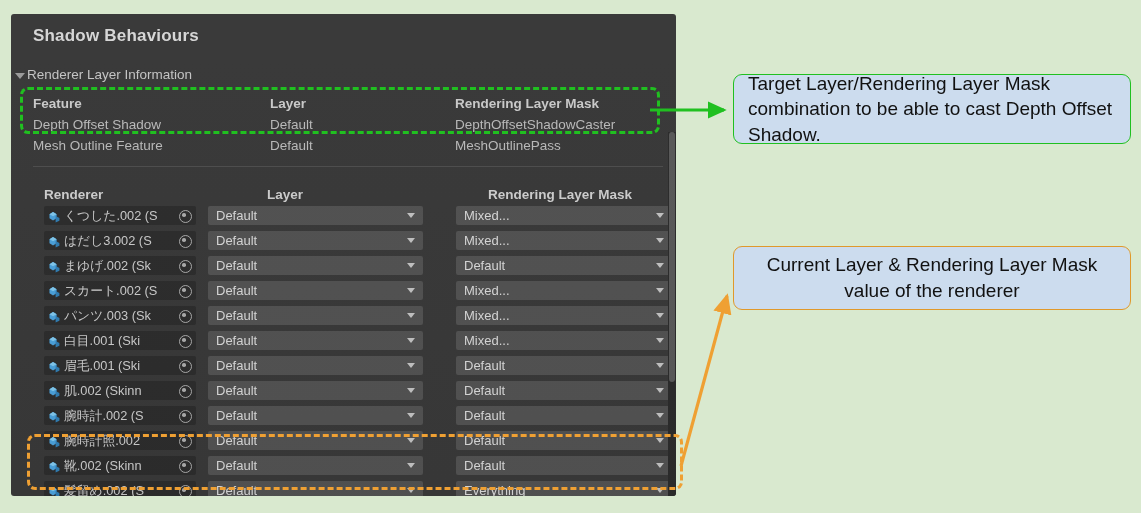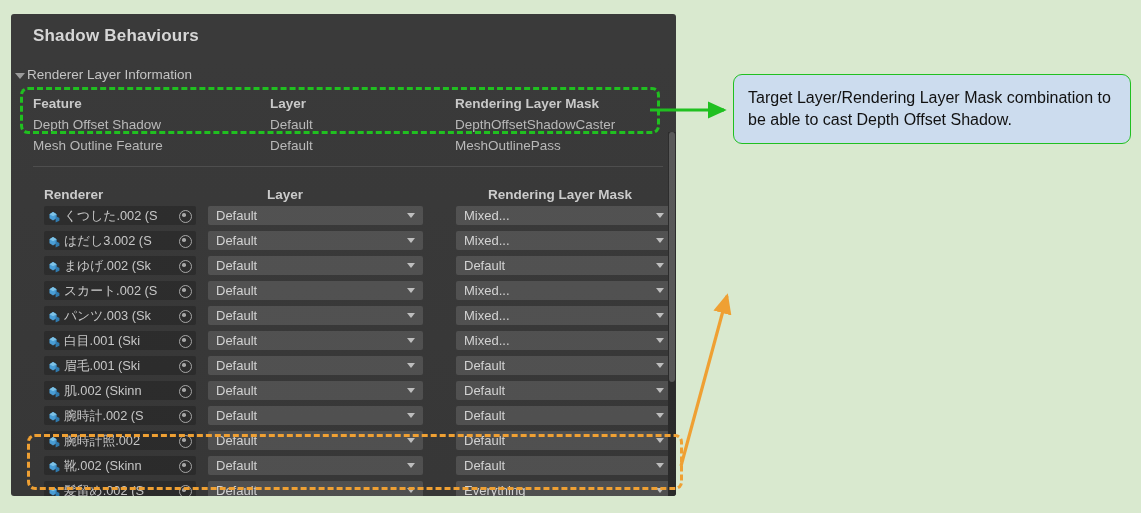--- a/index.html
+++ b/index.html
@@ -108,21 +108,21 @@
     border:3px dashed #20c020;
   }
   .dash-orange{
     left:27px;top:434px;width:650px;height:50px;
     border:3px dashed #efa033;
   }
 
   .callout{
     position:absolute;background:#ccdcee;border-radius:9px;
     display:flex;align-items:center;justify-content:center;text-align:center;
-    color:#111;font-size:16px;line-height:1.35;padding:8px 14px;
+    color:#111;font-size:19px;line-height:1.35;padding:8px 14px;
     box-sizing:border-box;
   }
   .callout.c1{left:733px;top:74px;width:398px;height:70px;border:1.6px solid #20c020;text-align:left;justify-content:flex-start;}
   .callout.c2{left:733px;top:246px;width:398px;height:64px;border:1.6px solid #e0992b;}
 
   svg.arrows{position:absolute;inset:0;width:1141px;height:513px;}
 
   .panel-shade{
     position:absolute;left:0;top:0;width:665px;height:482px;
     pointer-events:none;
@@ -424,15 +424,18 @@
 
       <path d="M650,110 L724,110" stroke="#20c020" stroke-width="3" fill="none" marker-end="url(#ahg)"></path>
 
       <path d="M681,466 L727,296" stroke="#efa033" stroke-width="3.2" fill="none" marker-end="url(#aho)"></path>
     </svg>
 
     <div class="callout c1">
       <span>Target Layer/Rendering Layer Mask combination to be able to cast Depth Offset Shadow.</span>
     </div>
 
+    <div class="callout c2">
+      <span>Current Layer &amp; Rendering Layer Mask value of the renderer</span>
+    </div>
   </div>
 
 </div>
 
 </body></html>

